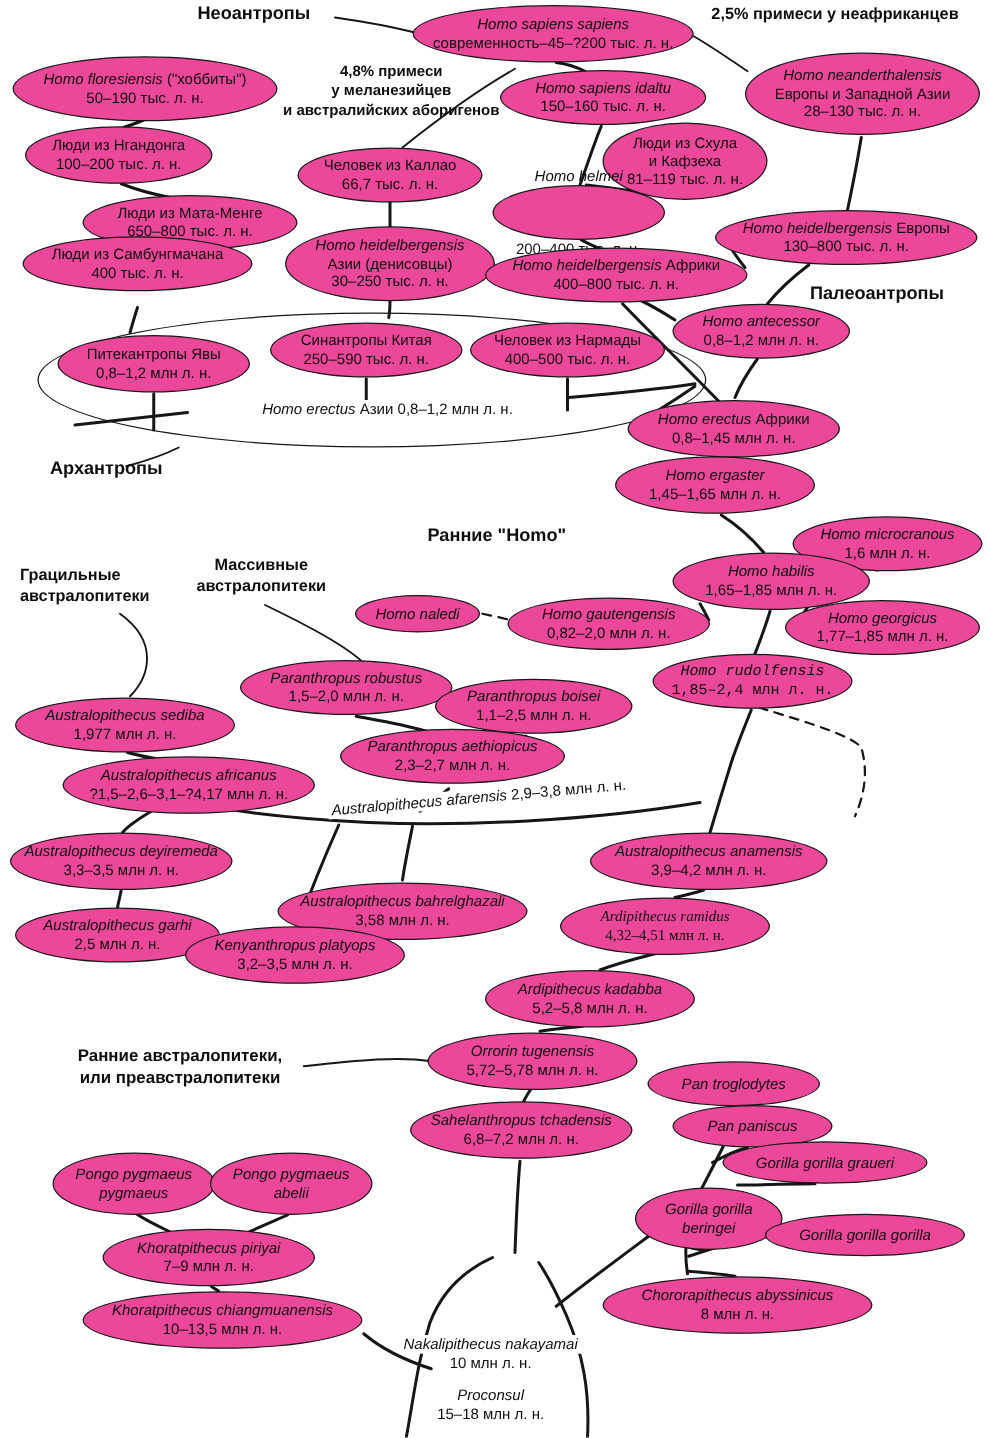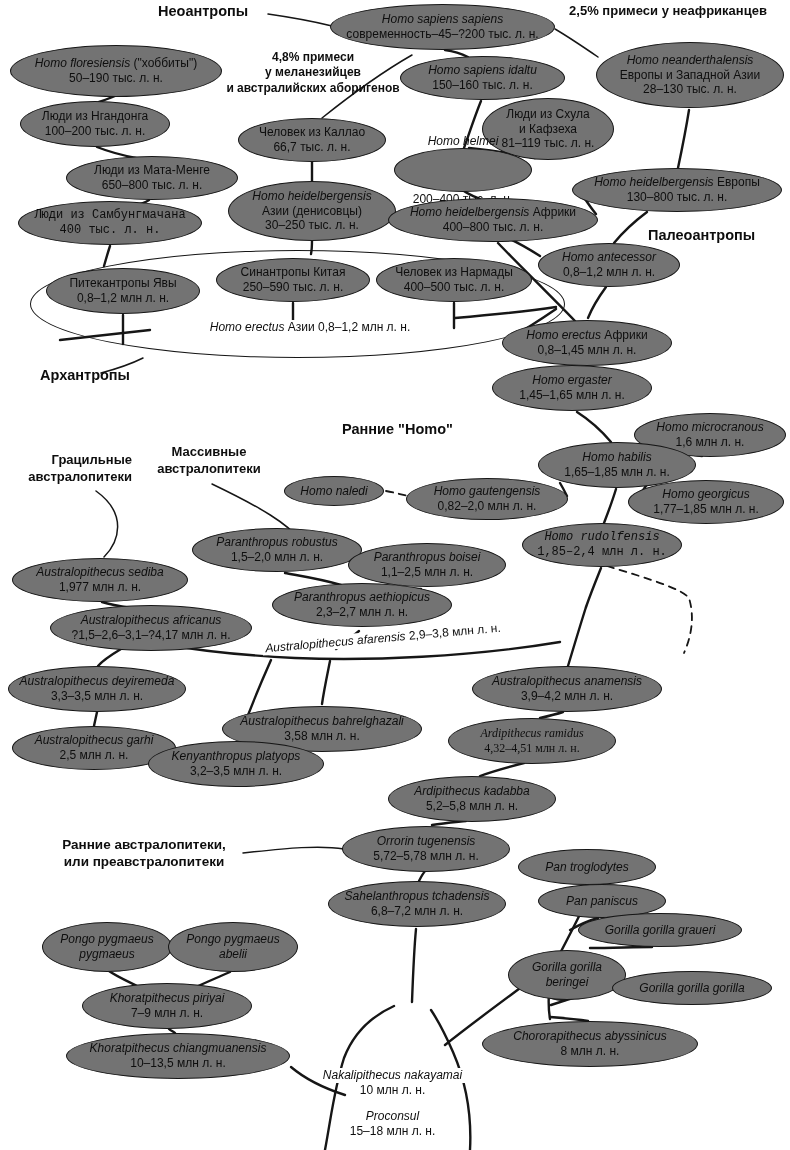--- a/index.html
+++ b/index.html
@@ -6,21 +6,21 @@
   html,body{width:790px;height:1150px;background:#fff}
   body{font-family:"Liberation Sans",sans-serif;color:#0e0e0e;position:relative;overflow:hidden}
   #stage{position:absolute;left:0;top:0;width:790px;height:1150px}
   .bigcloud{position:absolute;background:#fff;border:1.7px solid #161616;border-radius:50%;z-index:0}
   #branches{position:absolute;left:0;top:0;z-index:1}
   path.b{fill:none;stroke:#161616;stroke-width:2.4;stroke-linecap:round}
   path.t{fill:none;stroke:#161616;stroke-width:1.5;stroke-linecap:round}
   path.d{fill:none;stroke:#161616;stroke-width:1.8;stroke-dasharray:7 6;stroke-linecap:round}
   .node{position:absolute;display:flex;flex-direction:column;align-items:center;justify-content:center;
         text-align:center;font-size:12px;line-height:1.22;white-space:pre-line;z-index:2}
-  .node.cloud{background:#737373;border:1.7px solid #161616;border-radius:50%;padding:2px 6px}
+  .node.cloud{background:#ec4899;border:1.7px solid #161616;border-radius:50%;padding:2px 6px}
   .node.plain{background:transparent}
   .plain .nline,.plain .detail{background:#fff;padding:0 3px}
   .name{font-style:italic}
   .name.roman{font-style:normal}
   .suffix,.detail{font-style:normal}
   .label{position:absolute;font-weight:700;white-space:pre-line;z-index:3;line-height:1.28}
 </style>
 </head>
 <body>
 
@@ -108,21 +108,21 @@
       <div class="node cloud" style="left: 20px; top: 101px; width: 150px; height: 46px;"><div class="nline"><span class="name roman">Люди из Нгандонга</span></div><div class="detail">100–200 тыс. л. н.</div></div>
       <div class="node cloud" style="left: 238px; top: 118px; width: 148px; height: 44px;"><div class="nline"><span class="name roman">Человек из Каллао</span></div><div class="detail">66,7 тыс. л. н.</div></div>
       <div class="node cloud" style="left: 482px; top: 98px; width: 132px; height: 62px;"><div class="nline"><span class="name roman">Люди из Схула
 и Кафзеха</span></div><div class="detail">81–119 тыс. л. н.</div></div>
       <div class="node cloud" style="left: 66px; top: 156px; width: 172px; height: 44px;"><div class="nline"><span class="name roman">Люди из Мата-Менге</span></div><div class="detail">650–800 тыс. л. н.</div></div>
       <div class="node cloud" style="left: 394px; top: 148px; width: 138px; height: 44px; gap: 43px;"><div class="nline"><span class="name">Homo helmei</span></div><div class="detail">200–400 тыс. л. н.</div></div>
       <div class="node cloud" style="left: 572px; top: 168px; width: 210px; height: 44px;"><div class="nline"><span class="name">Homo heidelbergensis</span><span class="suffix"> Европы</span></div><div class="detail">130–800 тыс. л. н.</div></div>
       <div class="node cloud" style="left: 228px; top: 181px; width: 168px; height: 60px;"><div class="nline"><span class="name">Homo heidelbergensis</span></div><div class="detail">Азии (денисовцы)
 30–250 тыс. л. н.</div></div>
       <div class="node cloud" style="left: 388px; top: 198px; width: 210px; height: 44px;"><div class="nline"><span class="name">Homo heidelbergensis</span><span class="suffix"> Африки</span></div><div class="detail">400–800 тыс. л. н.</div></div>
-      <div class="node cloud" style="left: 18px; top: 201px; width: 184px; height: 44px; font-family: Liberation Mono, monospace;"><div class="nline"><span class="name roman">Люди из Самбунгмачана</span></div><div class="detail">400 тыс. л. н.</div></div>
+      <div class="node cloud" style="left: 18px; top: 189px; width: 184px; height: 44px;"><div class="nline"><span class="name roman">Люди из Самбунгмачана</span></div><div class="detail">400 тыс. л. н.</div></div>
       <div class="node cloud" style="left: 538px; top: 243px; width: 142px; height: 44px;"><div class="nline"><span class="name">Homo antecessor</span></div><div class="detail">0,8–1,2 млн л. н.</div></div>
       <div class="node cloud" style="left: 216px; top: 258px; width: 154px; height: 44px;"><div class="nline"><span class="name roman">Синантропы Китая</span></div><div class="detail">250–590 тыс. л. н.</div></div>
       <div class="node cloud" style="left: 376px; top: 258px; width: 156px; height: 44px;"><div class="nline"><span class="name roman">Человек из Нармады</span></div><div class="detail">400–500 тыс. л. н.</div></div>
       <div class="node cloud" style="left: 46px; top: 268px; width: 154px; height: 46px;"><div class="nline"><span class="name roman">Питекантропы Явы</span></div><div class="detail">0,8–1,2 млн л. н.</div></div>
       <div class="node plain" style="left: 150px; top: 318px; width: 320px; height: 18px;"><div class="nline"><span class="name">Homo erectus</span><span class="suffix"> Азии 0,8–1,2 млн л. н.</span></div></div>
       <div class="node cloud" style="left: 502px; top: 320px; width: 170px; height: 46px;"><div class="nline"><span class="name">Homo erectus</span><span class="suffix"> Африки</span></div><div class="detail">0,8–1,45 млн л. н.</div></div>
       <div class="node cloud" style="left: 492px; top: 365px; width: 160px; height: 46px;"><div class="nline"><span class="name">Homo ergaster</span></div><div class="detail">1,45–1,65 млн л. н.</div></div>
       <div class="node cloud" style="left: 634px; top: 413px; width: 152px; height: 44px;"><div class="nline"><span class="name">Homo microcranous</span></div><div class="detail">1,6 млн л. н.</div></div>
       <div class="node cloud" style="left: 538px; top: 442px; width: 158px; height: 46px;"><div class="nline"><span class="name">Homo habilis</span></div><div class="detail">1,65–1,85 млн л. н.</div></div>
       <div class="node cloud" style="left: 284px; top: 476px; width: 100px; height: 30px;"><div class="nline"><span class="name">Homo naledi</span></div></div>
@@ -162,20 +162,20 @@
     </div>
   <div id="labels">
       <div class="label" style="left: 158px; top: 2px; width: 120px; font-size: 14.5px; text-align: left;">Неоантропы</div>
       <div class="label" style="left: 548px; top: 3px; width: 240px; font-size: 13px; text-align: center;">2,5% примеси у неафриканцев</div>
       <div class="label" style="left: 222px; top: 50px; width: 182px; font-size: 12px; text-align: center;">4,8% примеси
 у меланезийцев
 и австралийских аборигенов</div>
       <div class="label" style="left: 648px; top: 226px; width: 140px; font-size: 14.5px; text-align: left;">Палеоантропы</div>
       <div class="label" style="left: 40px; top: 366px; width: 120px; font-size: 14.5px; text-align: left;">Архантропы</div>
       <div class="label" style="left: 342px; top: 420px; width: 140px; font-size: 14.5px; text-align: left;">Ранние "Homo"</div>
-      <div class="label" style="left: 4px; top: 452px; width: 128px; font-size: 13px; text-align: right;">Грацильные
+      <div class="label" style="left: 16px; top: 452px; width: 128px; font-size: 13px; text-align: left;">Грацильные
 австралопитеки</div>
       <div class="label" style="left: 144px; top: 444px; width: 130px; font-size: 13px; text-align: center;">Массивные
 австралопитеки</div>
       <div class="label" style="left: 44px; top: 836px; width: 200px; font-size: 13.5px; text-align: center;">Ранние австралопитеки,
 или преавстралопитеки</div>
     </div>
 </div>
 
 </body></html>

